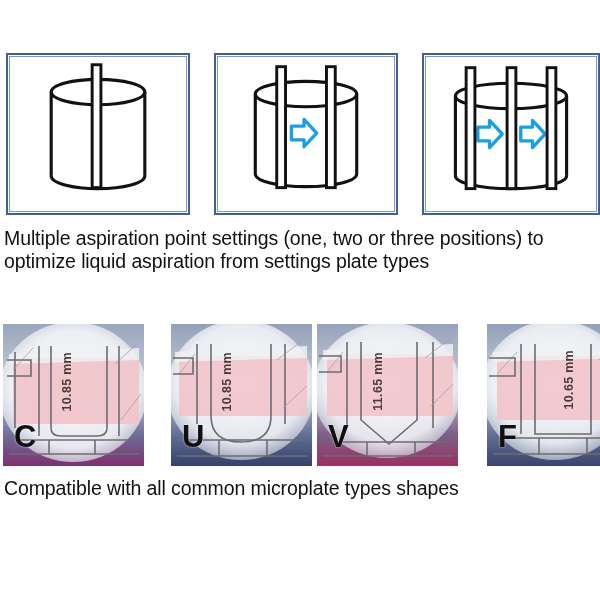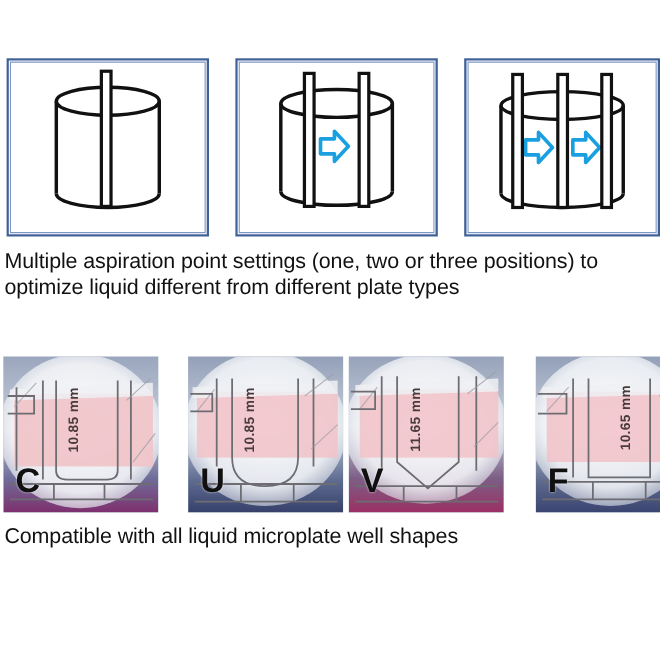--- a/index.html
+++ b/index.html
@@ -163,21 +163,21 @@
 
       <g fill="#ffffff" stroke="#111111" stroke-width="3">
         <rect x="43" y="13" width="9" height="124"></rect>
         <rect x="85" y="13" width="9" height="124"></rect>
         <rect x="126" y="13" width="9" height="124"></rect>
       </g>
     </svg>
   </div>
 </div>
 
-<div class="caption" id="caption-top">Multiple aspiration point settings (one, two or three positions) to optimize liquid different from different plate types</div>
+<div class="caption" id="caption-top">Multiple aspiration point settings (one, two or three positions) to optimize liquid aspiration from settings plate types</div>
 
 <div id="photo-row">
 
   <div class="photo-panel" id="photo-c">
     <svg class="photo-svg" viewBox="0 0 141 142" preserveAspectRatio="none">
       <defs>
         <linearGradient id="gC" x1="0" y1="0" x2="0" y2="1">
           <stop offset="0%" stop-color="#9aa6bd"></stop>
           <stop offset="45%" stop-color="#c7cedb"></stop>
           <stop offset="78%" stop-color="#6f6e9a"></stop>
@@ -332,13 +332,13 @@
         <path d="M118,86 L140,64"></path>
         <path d="M10,50 L30,28"></path>
       </g>
       <path d="M2,34 L28,34 L28,52 L2,52" fill="none" stroke="#6c6c72" stroke-width="1.6"></path>
     </svg>
     <span class="well-dim" id="dim-f">10.65 mm</span>
     <span class="well-letter">F</span>
   </div>
 </div>
 
-<div class="caption" id="caption-bottom">Compatible with all liquid microplate well shapes</div>
+<div class="caption" id="caption-bottom">Compatible with all common microplate types shapes</div>
 
 </body></html>

